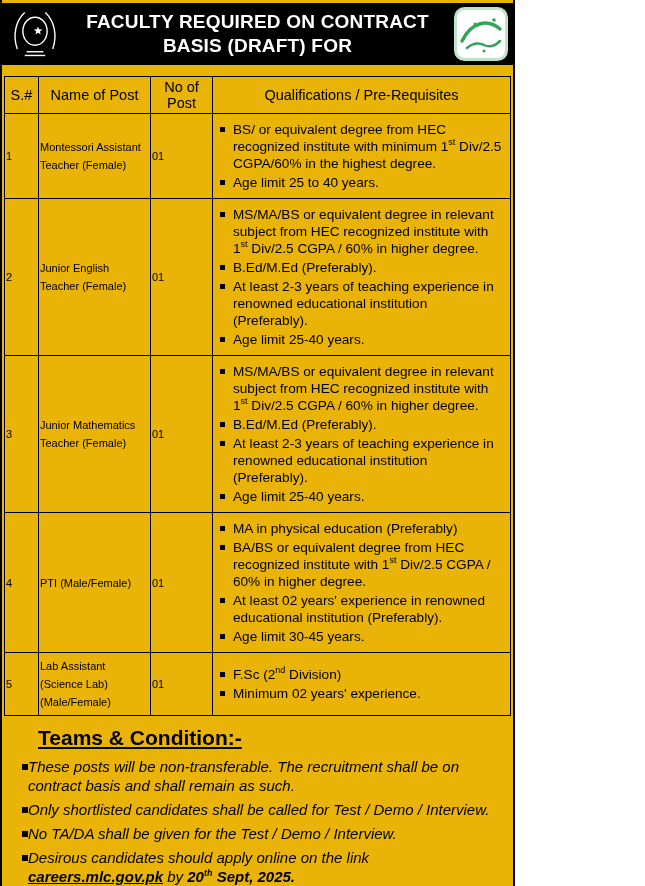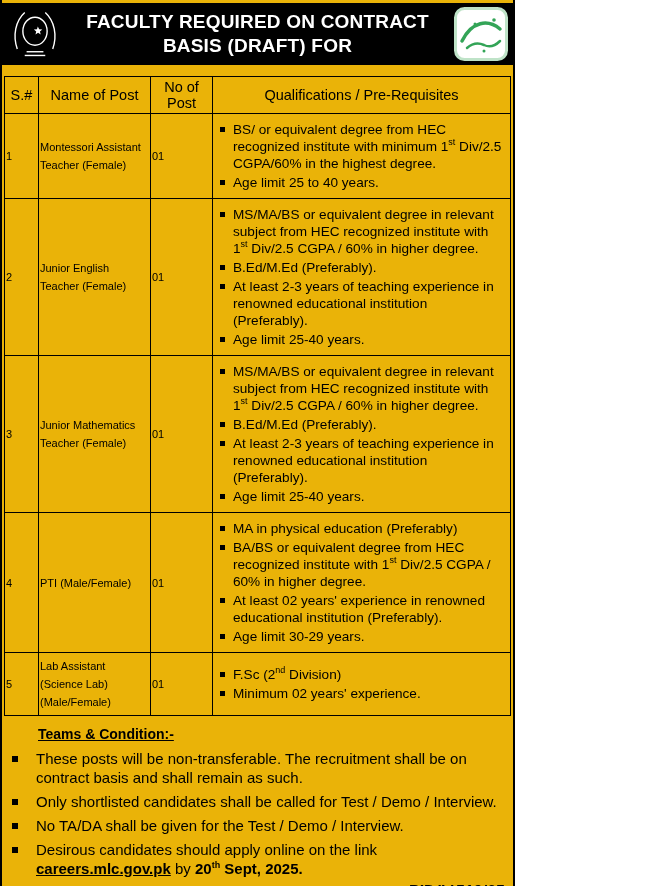--- a/index.html
+++ b/index.html
@@ -24,22 +24,22 @@
   th,td{border:1.5px solid #000;}
   th{font-weight:normal;font-size:14.5px;padding:2px 1px;}
   td.c-sno,td.c-post,td.c-count{text-align:left;vertical-align:middle;font-size:11px;line-height:18px;padding:4px 1px;}
   td.c-quals{vertical-align:middle;padding:5px 6px 5px 7px;font-size:13.6px;}
   .qual{display:flex;gap:8px;margin:2px 0;line-height:17px;}
   .qual .marker{flex:0 0 auto;width:5px;height:5px;background:#000;margin-top:6px;}
   .qual .qtext{flex:1;}
   sup{font-size:9px;line-height:0;vertical-align:super;}
   
   .terms{margin:8px 10px 0 8px;flex:0 0 auto;}
-  .terms-heading{font-weight:bold;text-decoration:underline;font-size:14px;margin:2px 0 7px 28px;}
-  .term{display:flex;gap:18px;margin:5px 0;font-size:15px;line-height:19px;}
+  .terms-heading{font-weight:bold;text-decoration:underline;font-size:21px;margin:2px 0 7px 28px;}
+  .term{display:flex;gap:0;margin:5px 10px;font-size:15px;line-height:19px;font-style:italic;}
   .term .marker{flex:0 0 auto;width:6px;height:6px;background:#000;margin-top:7px;margin-left:2px;}
   .term .ttext{flex:1;}
   .seg-bold{font-weight:bold;}
   .seg-underline{text-decoration:underline;}
   
   .footer{margin-top:auto;padding:0 6px;flex:0 0 auto;}
   .pid{text-align:right;font-size:16px;font-weight:bold;margin:0 2px 0 0;}
   .sig-name{text-align:center;font-weight:bold;font-size:23px;line-height:27px;}
 </style>
 </head>
@@ -168,21 +168,21 @@
               <div class="qual">
                 <span class="marker"></span>
                 <span class="qtext">BA/BS or equivalent degree from HEC recognized institute with 1<sup>st</sup> Div/2.5 CGPA / 60% in higher degree.</span>
               </div>
               <div class="qual">
                 <span class="marker"></span>
                 <span class="qtext">At least 02 years' experience in renowned educational institution (Preferably).</span>
               </div>
               <div class="qual">
                 <span class="marker"></span>
-                <span class="qtext">Age limit 30-29 years.</span>
+                <span class="qtext">Age limit 30-45 years.</span>
               </div>
             </td>
           </tr>
           <tr>
             <td class="c-sno">5</td>
             <td class="c-post">Lab Assistant (Science Lab) (Male/Female)</td>
             <td class="c-count">01</td>
             <td class="c-quals">
               <div class="qual">
                 <span class="marker"></span>

